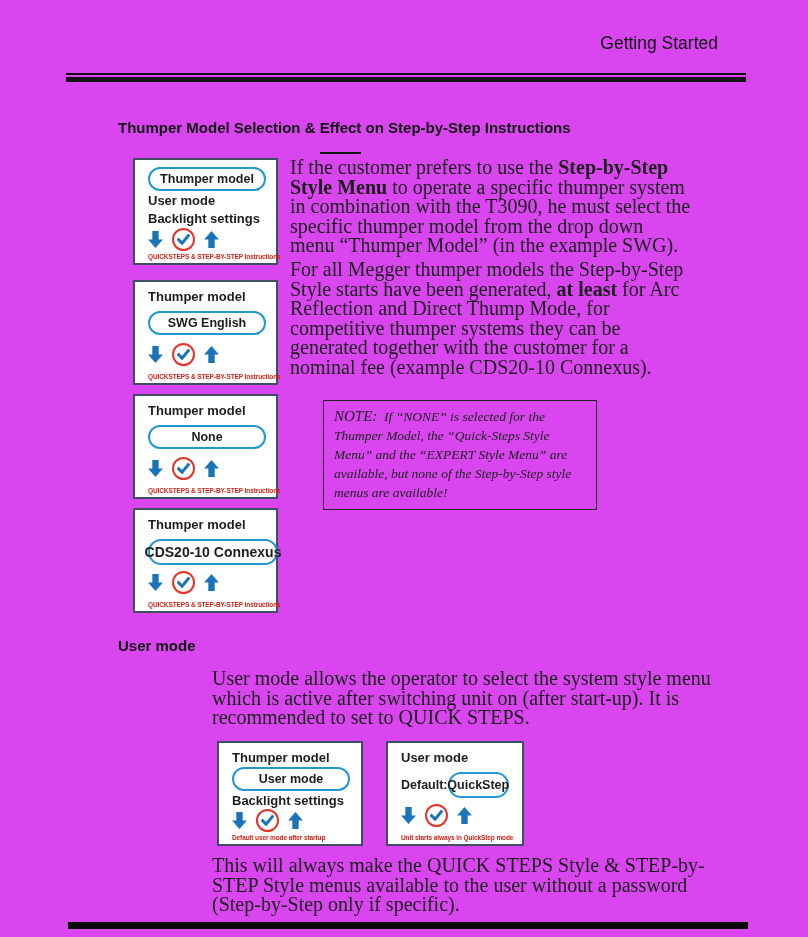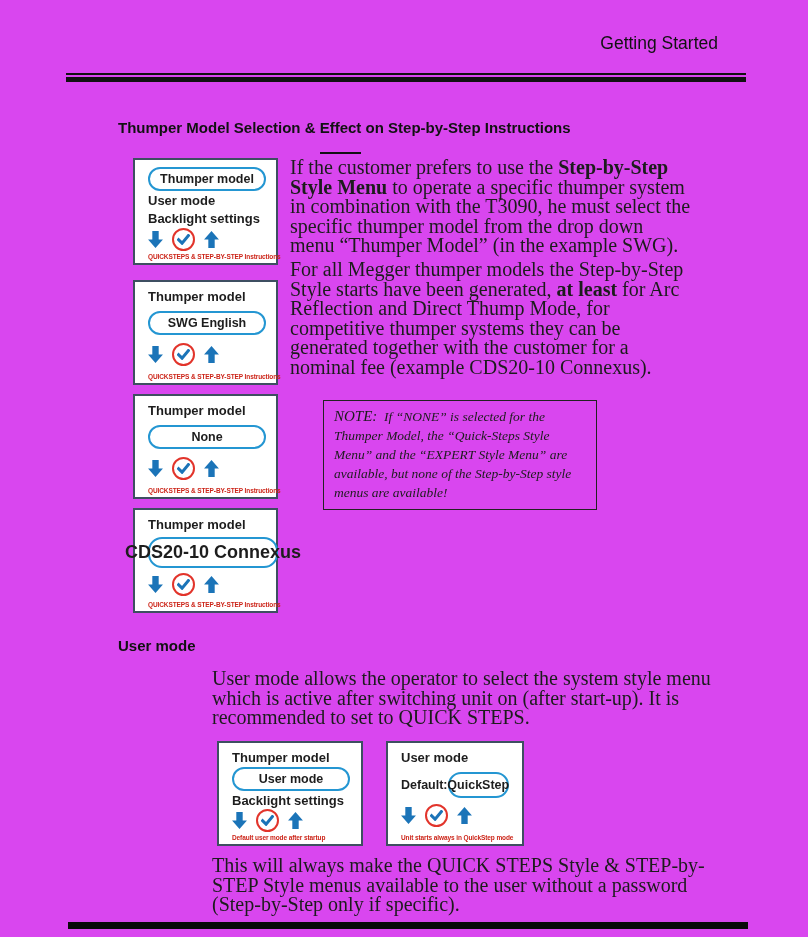--- a/index.html
+++ b/index.html
@@ -129,21 +129,21 @@
         </span>
       <svg class="arr" viewBox="0 0 14 16">
           <path d="M4 16h6V8h4L7 0 0 8h4z"></path>
         </svg>
     </div>
     <div class="pfooter">QUICKSTEPS &amp; STEP-BY-STEP Instructions</div>
   </div>
 
   <div class="panel" id="pn4">
     <div class="ptitle">Thumper model</div>
-    <div class="pill" style="font-size:18px;min-width:130px;">CDS20-10 Connexus</div>
+    <div class="pill" style="font-size:14px;min-width:130px;">CDS20-10 Connexus</div>
     <div class="arrows">
       <svg class="arr" viewBox="0 0 14 16">
           <path d="M4 0h6v8h4l-7 8-7-8h4z"></path>
         </svg>
       <span class="chk">
           <svg viewBox="0 0 12 10">
             <path d="M1.5 5.2l3.2 3.2L10.5 1.4"></path>
           </svg>
         </span>
       <svg class="arr" viewBox="0 0 14 16">

